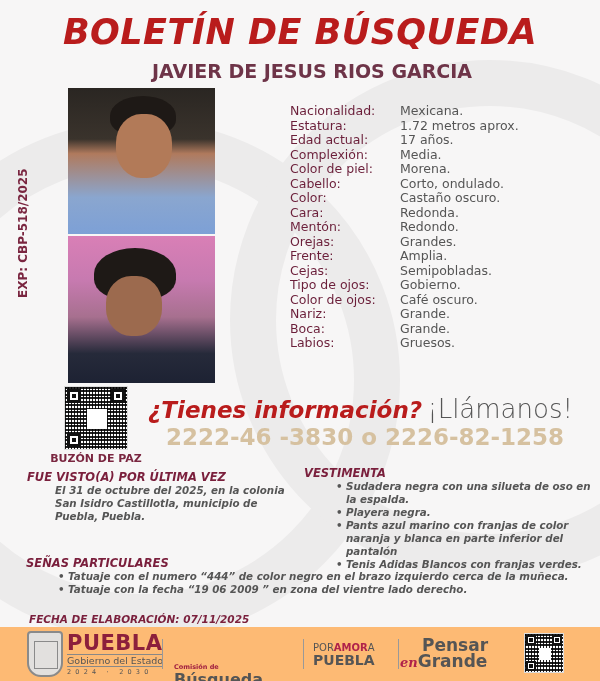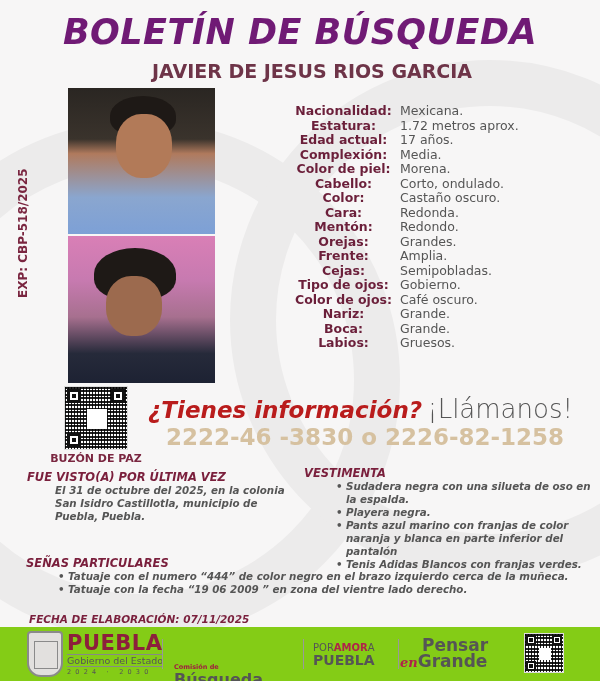--- a/index.html
+++ b/index.html
@@ -13,21 +13,21 @@
   .bg-deco {
     position: absolute; inset: 0; overflow: hidden; pointer-events: none;
   }
   .bg-deco .ring {
     position: absolute; border-radius: 50%;
     border: 46px solid #ecebeb;
   }
   .title {
     position: absolute; top: 12px; left: 0; width: 600px;
     text-align: center; font-weight: 900; font-style: italic;
-    font-size: 35px; letter-spacing: 0.5px; color: #701a75;
+    font-size: 35px; letter-spacing: 0.5px; color: #b91c1c;
     font-family: "DejaVu Sans", sans-serif;
   }
   .subtitle {
     position: absolute; top: 60px; left: 0; width: 600px;
     text-align: center; font-weight: 700; font-size: 19px; color: #6e3448; margin-left: 12px;
   }
   .exp {
     position: absolute; left: 16px; top: 298px; width: 0; height: 0;
   }
   .exp span {
@@ -45,21 +45,21 @@
   .photo .face {
     position: absolute; border-radius: 45%; background: #b27a58;
   }
   .photo .hair {
     position: absolute; border-radius: 50% 50% 40% 40%; background: #1e1916;
   }
   .fields {
     position: absolute; top: 104px; left: 290px; width: 290px;
   }
   .field { display: flex; height: 14.5px; line-height: 14.5px; font-size: 12.5px; }
-  .field .lbl { width: 110px; text-align: center; font-weight: 700; color: #6b1f3a; padding-right: 3px; white-space: nowrap; }
+  .field .lbl { width: 110px; text-align: left; font-weight: 400; color: #6b1f3a; padding-right: 3px; white-space: nowrap; }
   .field .val { color: #555; white-space: nowrap; }
   .qr {
     position: absolute; width: 64px; height: 64px; background: #fff;
     border: 1px solid #ddd;
     background-image:
       linear-gradient(90deg, #222 25%, transparent 25%, transparent 50%, #222 50%, #222 75%, transparent 75%),
       linear-gradient(#222 25%, transparent 25%, transparent 50%, #222 50%, #222 75%, transparent 75%);
     background-size: 6px 6px, 7px 7px;
     background-blend-mode: multiply;
   }
@@ -85,21 +85,21 @@
   .clothing { position: absolute; left: 304px; top: 466px; width: 290px; }
   .clothing ul, .marks ul { list-style: none; }
   .clothing li, .marks li { position: relative; padding-left: 14px; }
   .clothing li::before, .marks li::before {
     content: "•"; position: absolute; left: 4px; top: 0; color: #555;
   }
   .marks { position: absolute; left: 26px; top: 556px; width: 560px; }
   .fecha { position: absolute; left: 29px; top: 613px; font-size: 10.5px; font-weight: 800; font-style: italic; color: #7a1f3c; }
   .footer {
     position: absolute; left: 0; top: 627px; width: 600px; height: 54px;
-    background: #84cc16; display: flex; align-items: center;
+    background: #fdba74; display: flex; align-items: center;
   }
   .shield {
     position: absolute; left: 27px; top: 4px; width: 36px; height: 46px;
     border: 2px solid #8a8a8a; border-radius: 4px 4px 14px 14px; background: #e2e0de;
   }
   .shield::before { content:""; position:absolute; left:5px; top:8px; width:22px; height:26px; border:1px solid #8a8a8a; }
   .puebla-logo { position: absolute; left: 67px; top: 6px; }
   .puebla-logo .big { font-size: 21px; font-weight: 900; color: #8c1f3c; letter-spacing: 0.5px; line-height: 21px; }
   .puebla-logo .mid { font-size: 9.5px; color: #555; border-top: 1px solid #888; border-bottom: 1px solid #888; line-height: 11px; }
   .puebla-logo .yrs { font-size: 6.5px; color: #555; letter-spacing: 4.2px; line-height: 10px; }

